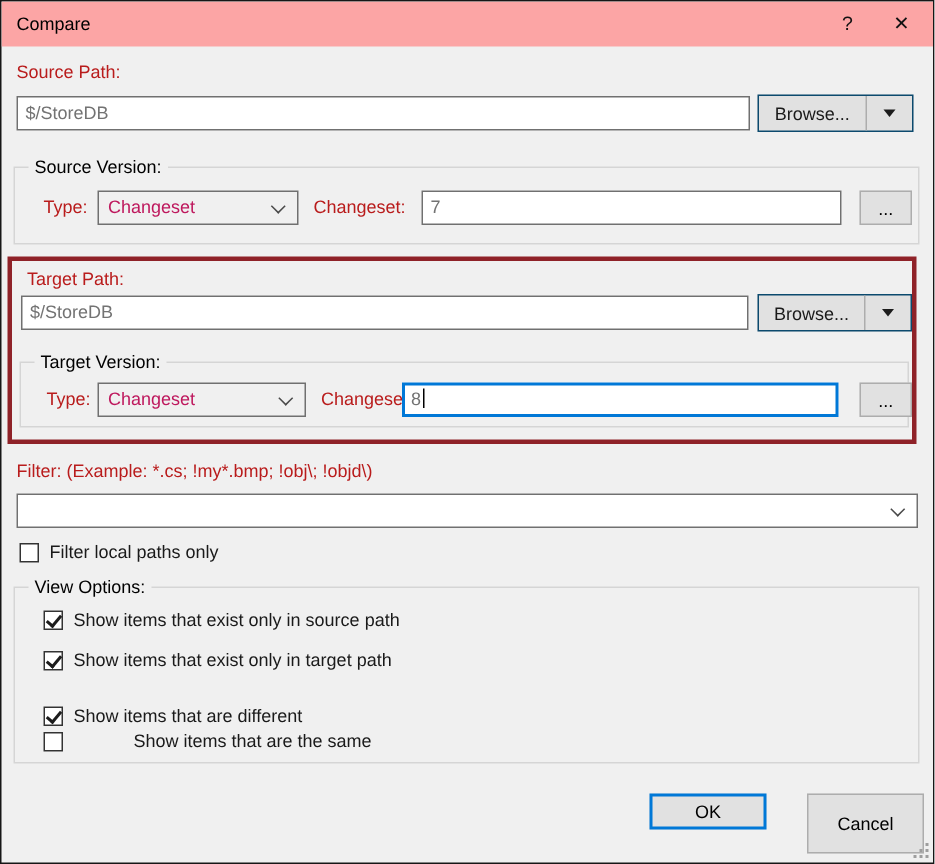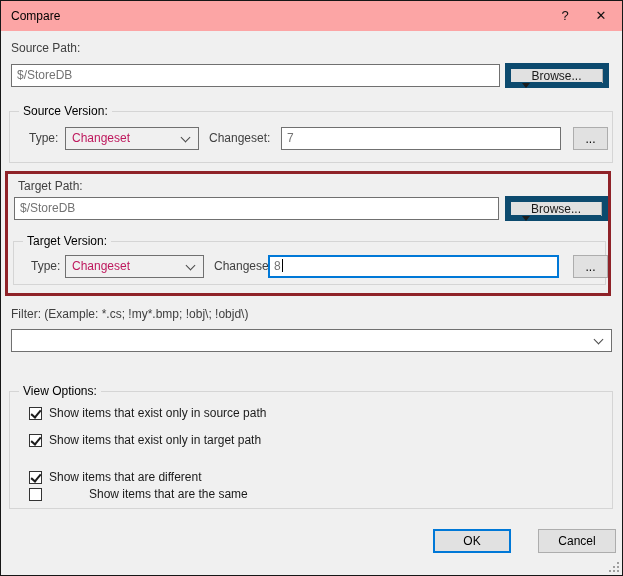--- a/index.html
+++ b/index.html
@@ -12,36 +12,36 @@
   }
 
   
   .titlebar { position:absolute; left:0; top:0; width:100%; height:30px; background:#fca5a5; }
   .title { position:absolute; left:10px; top:8px; font-size:12px; color:#000; }
   .cap-btn { position:absolute; top:0; width:38px; height:30px; text-align:center; line-height:30px; font-size:13px; color:#111; cursor:default; }
   .cap-help { right:38px; }
   .cap-close { right:2px; }
 
   
-  .lbl { position:absolute; white-space:nowrap; color:#404040; }
+  .lbl { position:absolute; white-space:nowrap; color:#b91c1c; }
   .textbox {
     position:absolute; background:#fff; border:1px solid #707070;
     padding:3px 4px 0 5px; font-size:12px; color:#737373; overflow:hidden; white-space:nowrap;
   }
   .textbox.focused { border:2px solid #0078d7; padding:2px 3px 0 4px; }
   .caret { display:inline-block; width:1px; height:13px; background:#000; vertical-align:-2px; margin-left:1px; }
 
   .btn {
     position:absolute; background:#e1e1e1; border:1px solid #adadad;
     display:flex; align-items:center; justify-content:center;
     font-size:12px; color:#000; cursor:default;
   }
   .btn.default { border:2px solid #0078d7; }
 
-  .splitbtn { position:absolute; background:#e1e1e1; border:6px solid #0c4a6e; display:flex;flex-direction:column; }
+  .splitbtn { position:absolute; background:#e1e1e1; border:1px solid #0c4a6e; display:flex; }
   .splitbtn .main { flex:1; display:flex; align-items:center; justify-content:center; border-right:1px solid #adadad; }
   .splitbtn .arrow { width:30px; display:flex; align-items:center; justify-content:center; }
   .tri-down { width:0; height:0; border-left:4px solid transparent; border-right:4px solid transparent; border-top:5px solid #1c1c1c; }
 
   .combo {
     position:absolute; background:#f0f0f0; border:1px solid #707070;
     padding:3px 22px 16px 6px; font-size:12px; color:#be185d; white-space:nowrap; overflow:hidden;
   }
   .combo.white { background:#fff; }
   .chev { position:absolute; right:9px; top:6px; width:7px; height:7px;
@@ -119,20 +119,24 @@
   </div>
   <div class="lbl" style="left:213px; top:258px;">Changeset:</div>
   <div class="textbox focused" style="left:267px; top:254px; width:291px; height:23px;"><span>8</span><span class="caret"></span></div>
   <div class="btn" style="left:572px; top:254px; width:35px; height:23px;">...</div>
 
   <div class="lbl" style="left:10px; top:306px;">Filter:  (Example: *.cs; !my*.bmp; !obj\; !objd\)</div>
   <div class="combo white" style="left:10px; top:328px; width:601px; height:23px;">
     <span></span>
     <span class="chev"></span>
   </div>
+  <div class="checkrow" style="left:12px; top:360px;">
+    <span class="check"></span>
+    <span>Filter local paths only</span>
+  </div>
 
   <div class="groupbox" style="left:8px; top:390px; width:604px; height:118px;">
     <div class="grouplabel">View Options:</div>
   </div>
   <div class="checkrow" style="left:28px; top:405px;text-align:center;">
     <span class="check checked"></span>
     <span>Show items that exist only in source path</span>
   </div>
   <div class="checkrow" style="left:28px; top:432px;">
     <span class="check checked"></span>
@@ -141,21 +145,21 @@
   <div class="checkrow" style="left:28px; top:469px;">
     <span class="check checked"></span>
     <span>Show items that are different</span>
   </div>
   <div class="checkrow" style="left:28px; top:486px;gap:47px;">
     <span class="check"></span>
     <span>Show items that are the same</span>
   </div>
 
   <div class="btn default" style="left:432px; top:528px; width:78px; height:24px;">OK</div>
-  <div class="btn" style="left:537px; top:528px; width:78px; height:24px;">Cancel</div>
+  <div class="btn" style="left:537px; top:528px; width:78px; height:40px;">Cancel</div>
 
   <div class="grip">
       <i></i>
       <i></i>
       <i></i>
       <i></i>
       <i></i>
       <i></i>
     </div>
 </div>

